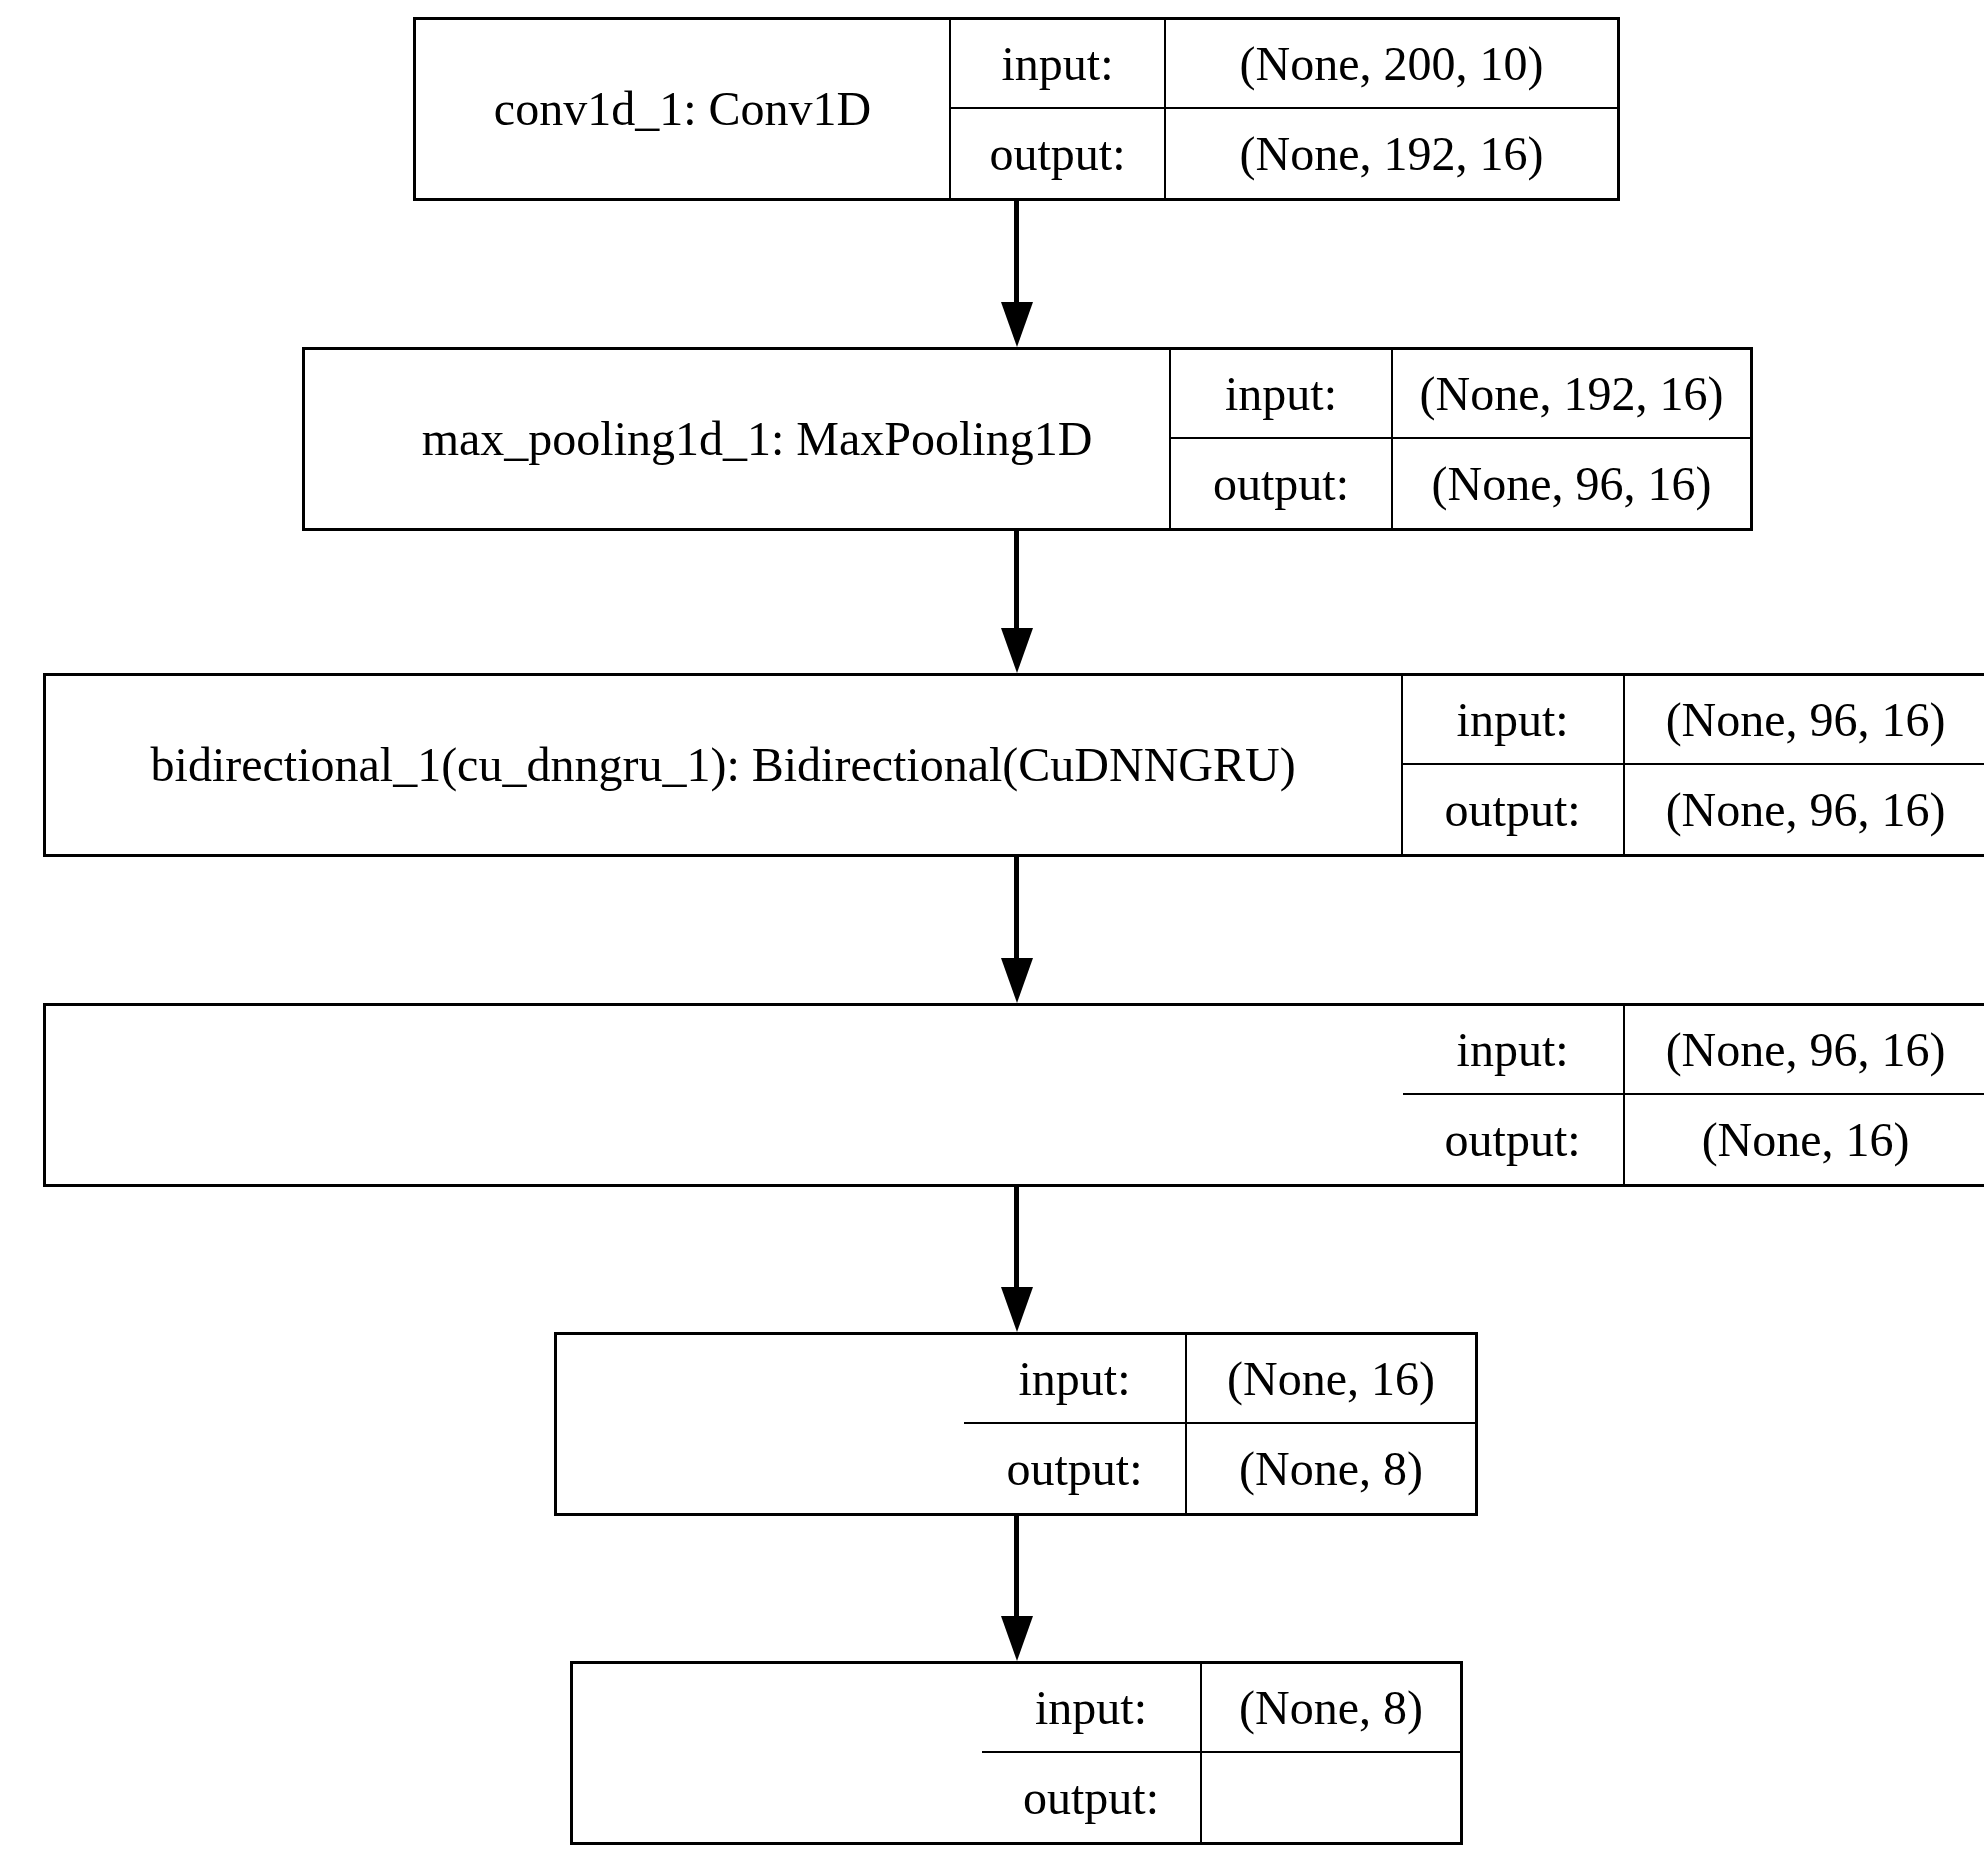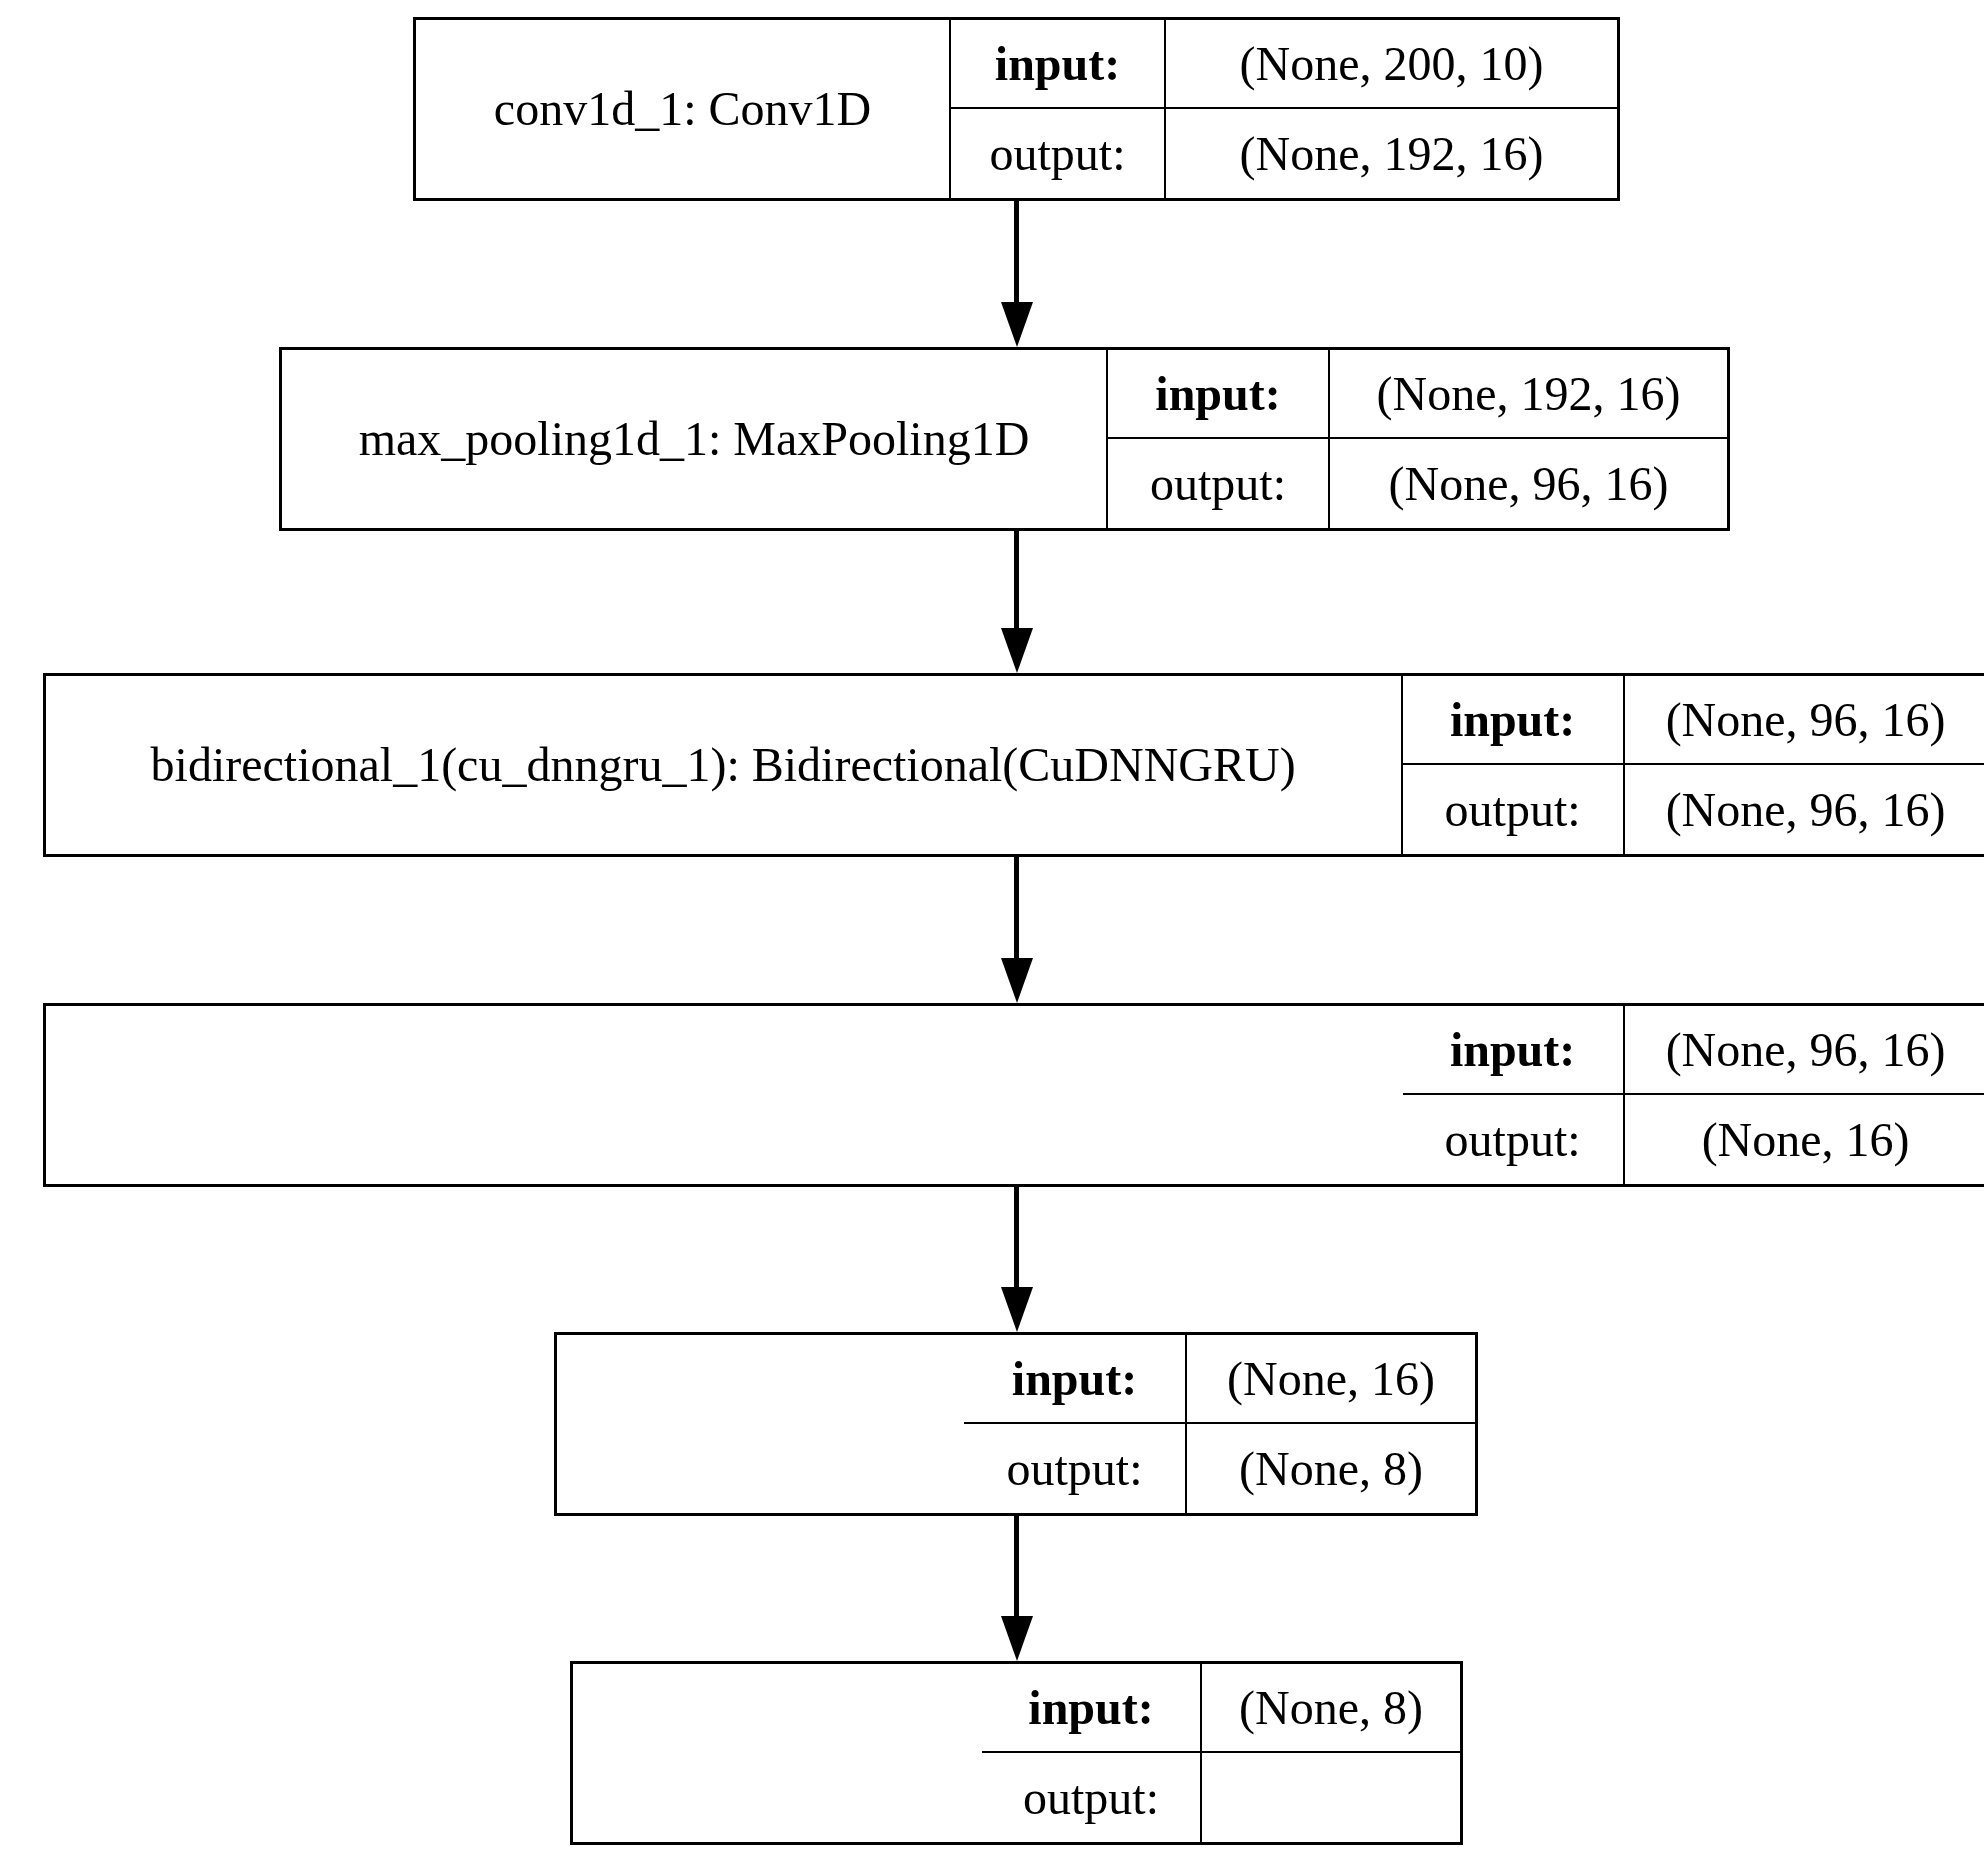--- a/index.html
+++ b/index.html
@@ -28,28 +28,28 @@
   }
   .cell {
     display: flex;
     align-items: center;
     justify-content: center;
     white-space: nowrap;
     overflow: hidden;
     padding: 0 11px;
   }
   .label-cell   { grid-column: 1; grid-row: 1 / span 2; border-right: 2.5px solid #000000; }
-  .io-input     { grid-column: 2; grid-row: 1; border-right: 2.5px solid #000000; border-bottom: 2.5px solid #000000; font-weight: bold; }
+  .io-input     { grid-column: 2; grid-row: 1; border-right: 2.5px solid #000000; border-bottom: 2.5px solid #000000; }
   .shape-input  { grid-column: 3; grid-row: 1; border-bottom: 2.5px solid #000000; }
   .io-output    { grid-column: 2; grid-row: 2; border-right: 2.5px solid #000000; }
   .shape-output { grid-column: 3; grid-row: 2; }
 
   
   #n1 { left: 389px;  top: 17.4px;   width: 1207px; height: 184px; grid-template-columns: 535px  215px 1fr; }
-  #n2 { left: 255px;  top: 347px;  width: 1451px; height: 184px; grid-template-columns: 826px 222px 1fr; }
+  #n2 { left: 278px;  top: 347px;  width: 1451px; height: 184px; grid-template-columns: 826px 222px 1fr; padding-left: 40px; }
   #n3 { left: 18.6px;   top: 673px; width: 1947px; height: 184px; grid-template-columns: 1357px 222px 1fr; }
   #n4 { left: 18.6px;   top: 1003px; width: 1947px; height: 184px; grid-template-columns: 1357px 222px 1fr; }
   #n5 { left: 530px;  top: 1332px; width: 924px; height: 184px; grid-template-columns: 407px  223px 1fr; }
   #n6 { left: 546px;  top: 1661px; width: 893px; height: 184px; grid-template-columns: 409px  220px 1fr; }
 
   
   .arrow {
     position: absolute;
     left: 975px;
     width: 35px;

